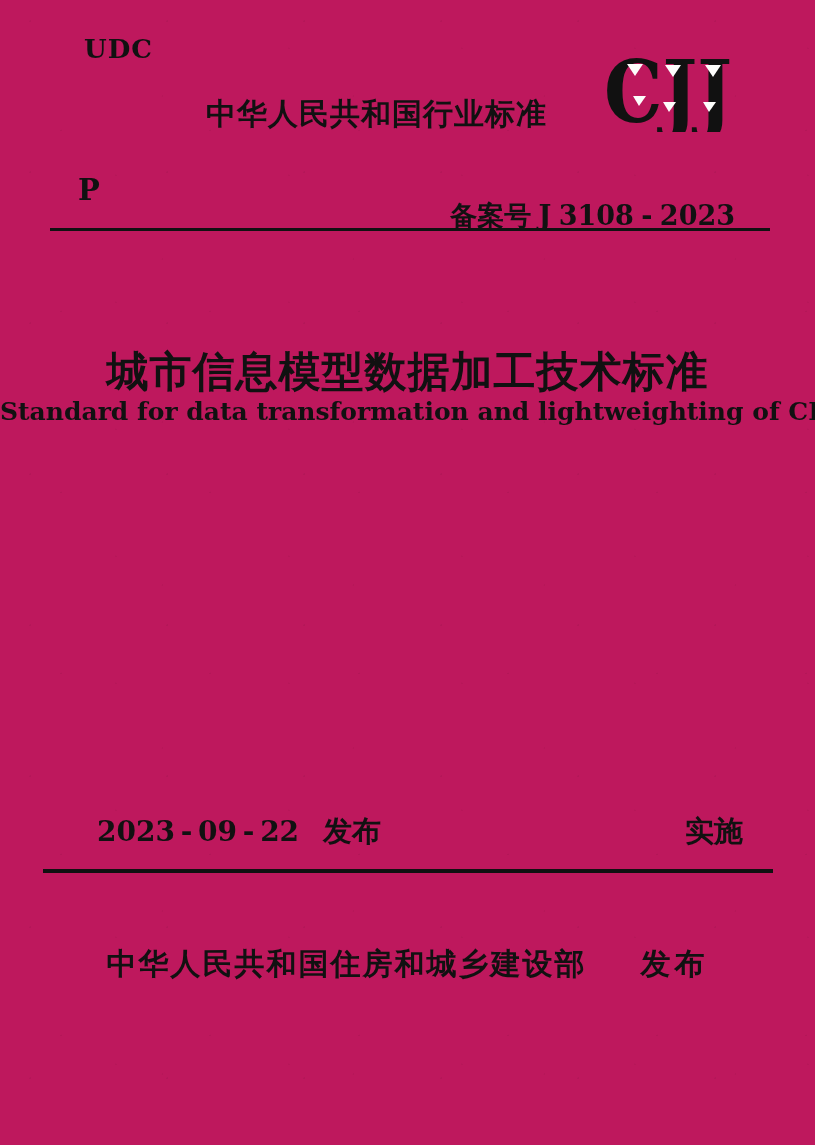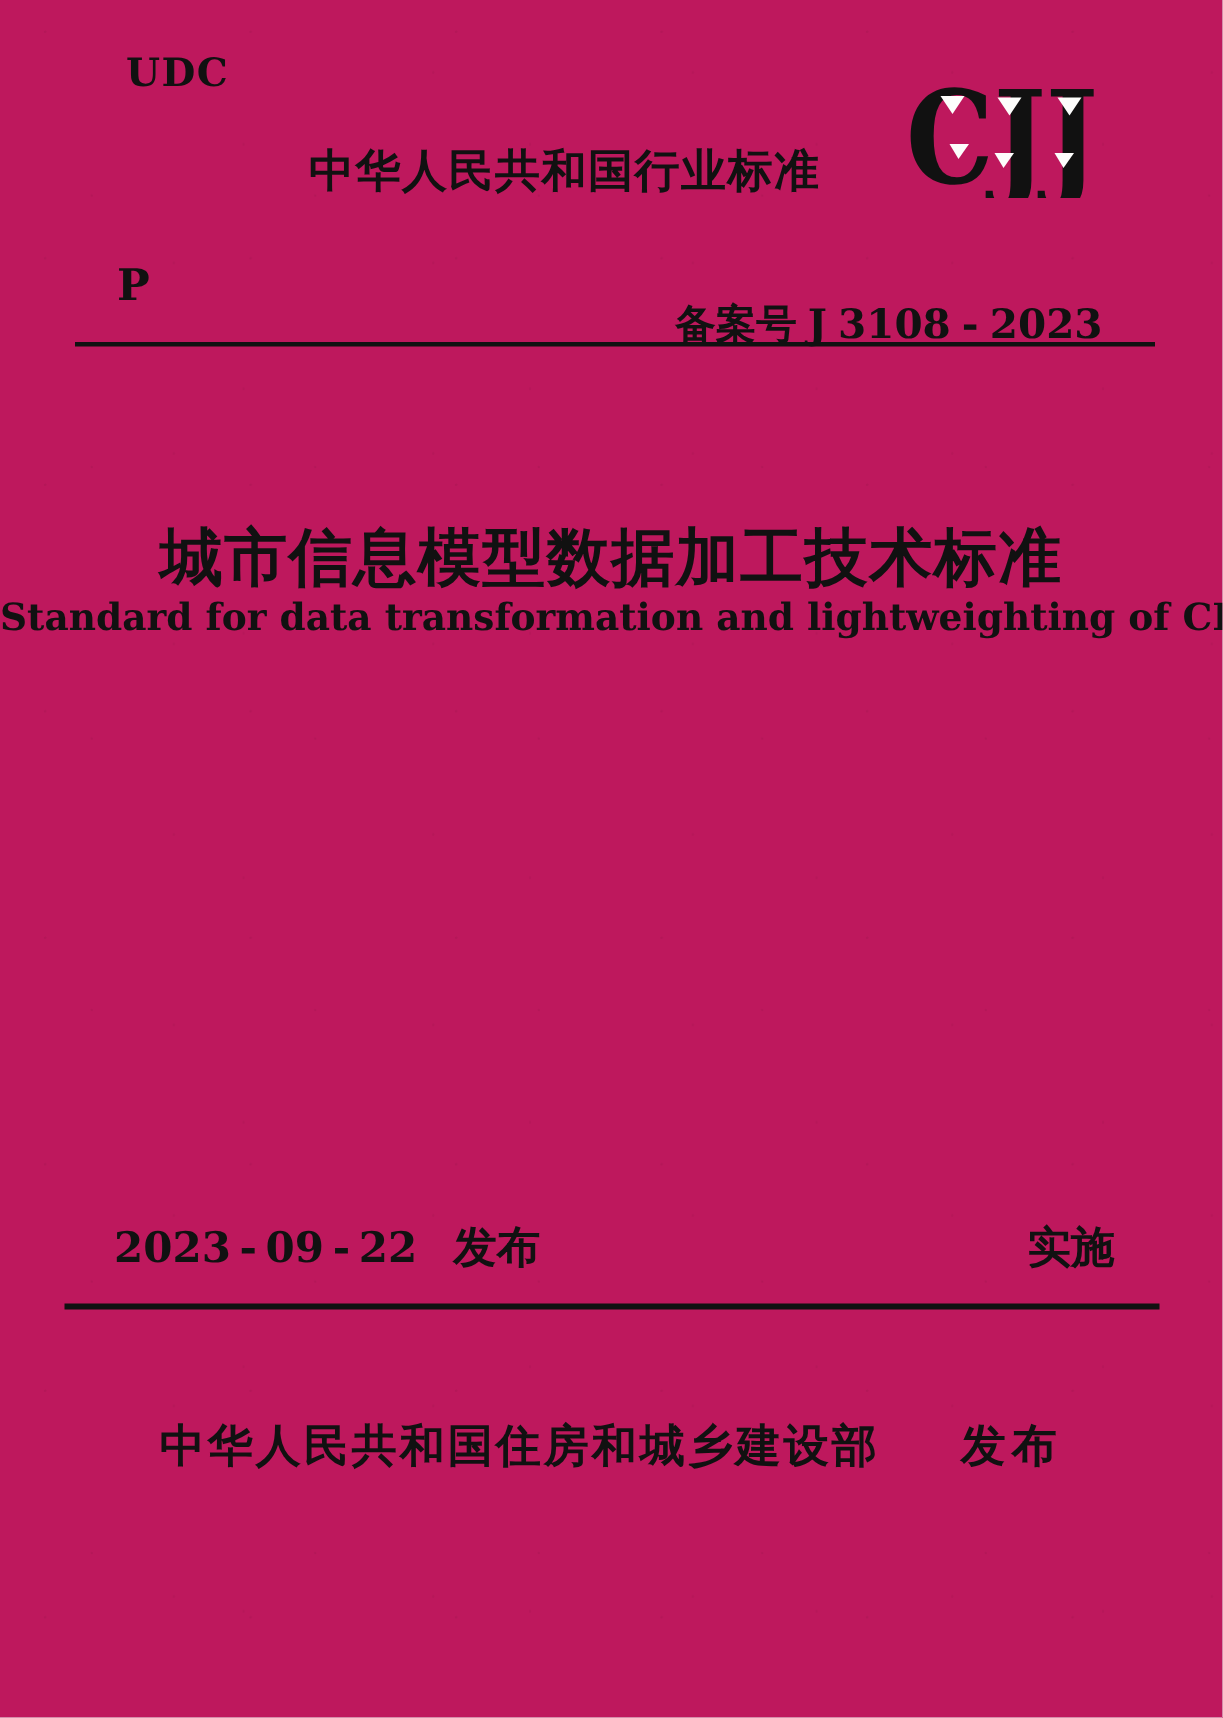--- a/index.html
+++ b/index.html
@@ -64,21 +64,21 @@
     white-space: nowrap;
     margin-top: 12px;
   }
   .title-en {
     position: absolute; left: 0; right: 0; top: 397px;
     text-align: center;
     font-size: 25px; font-weight: bold;
     white-space: nowrap;
   }
   .dates-row {
-    position: absolute; left: 76px; right: 72px; top: 812px;
+    position: absolute; left: 97px; right: 72px; top: 812px;
     display: flex; justify-content: space-between; align-items: flex-end;
   }
   .date-group { display: flex; align-items: baseline; gap: 24px; }
   .date-num {
     font-size: 28px; font-weight: bold; word-spacing: -4px; white-space: nowrap;
   }
   .date-label {
     font-family: "DejaVu Sans", "Liberation Sans", sans-serif;
     font-size: 29px; font-weight: bold; white-space: nowrap;
   }

